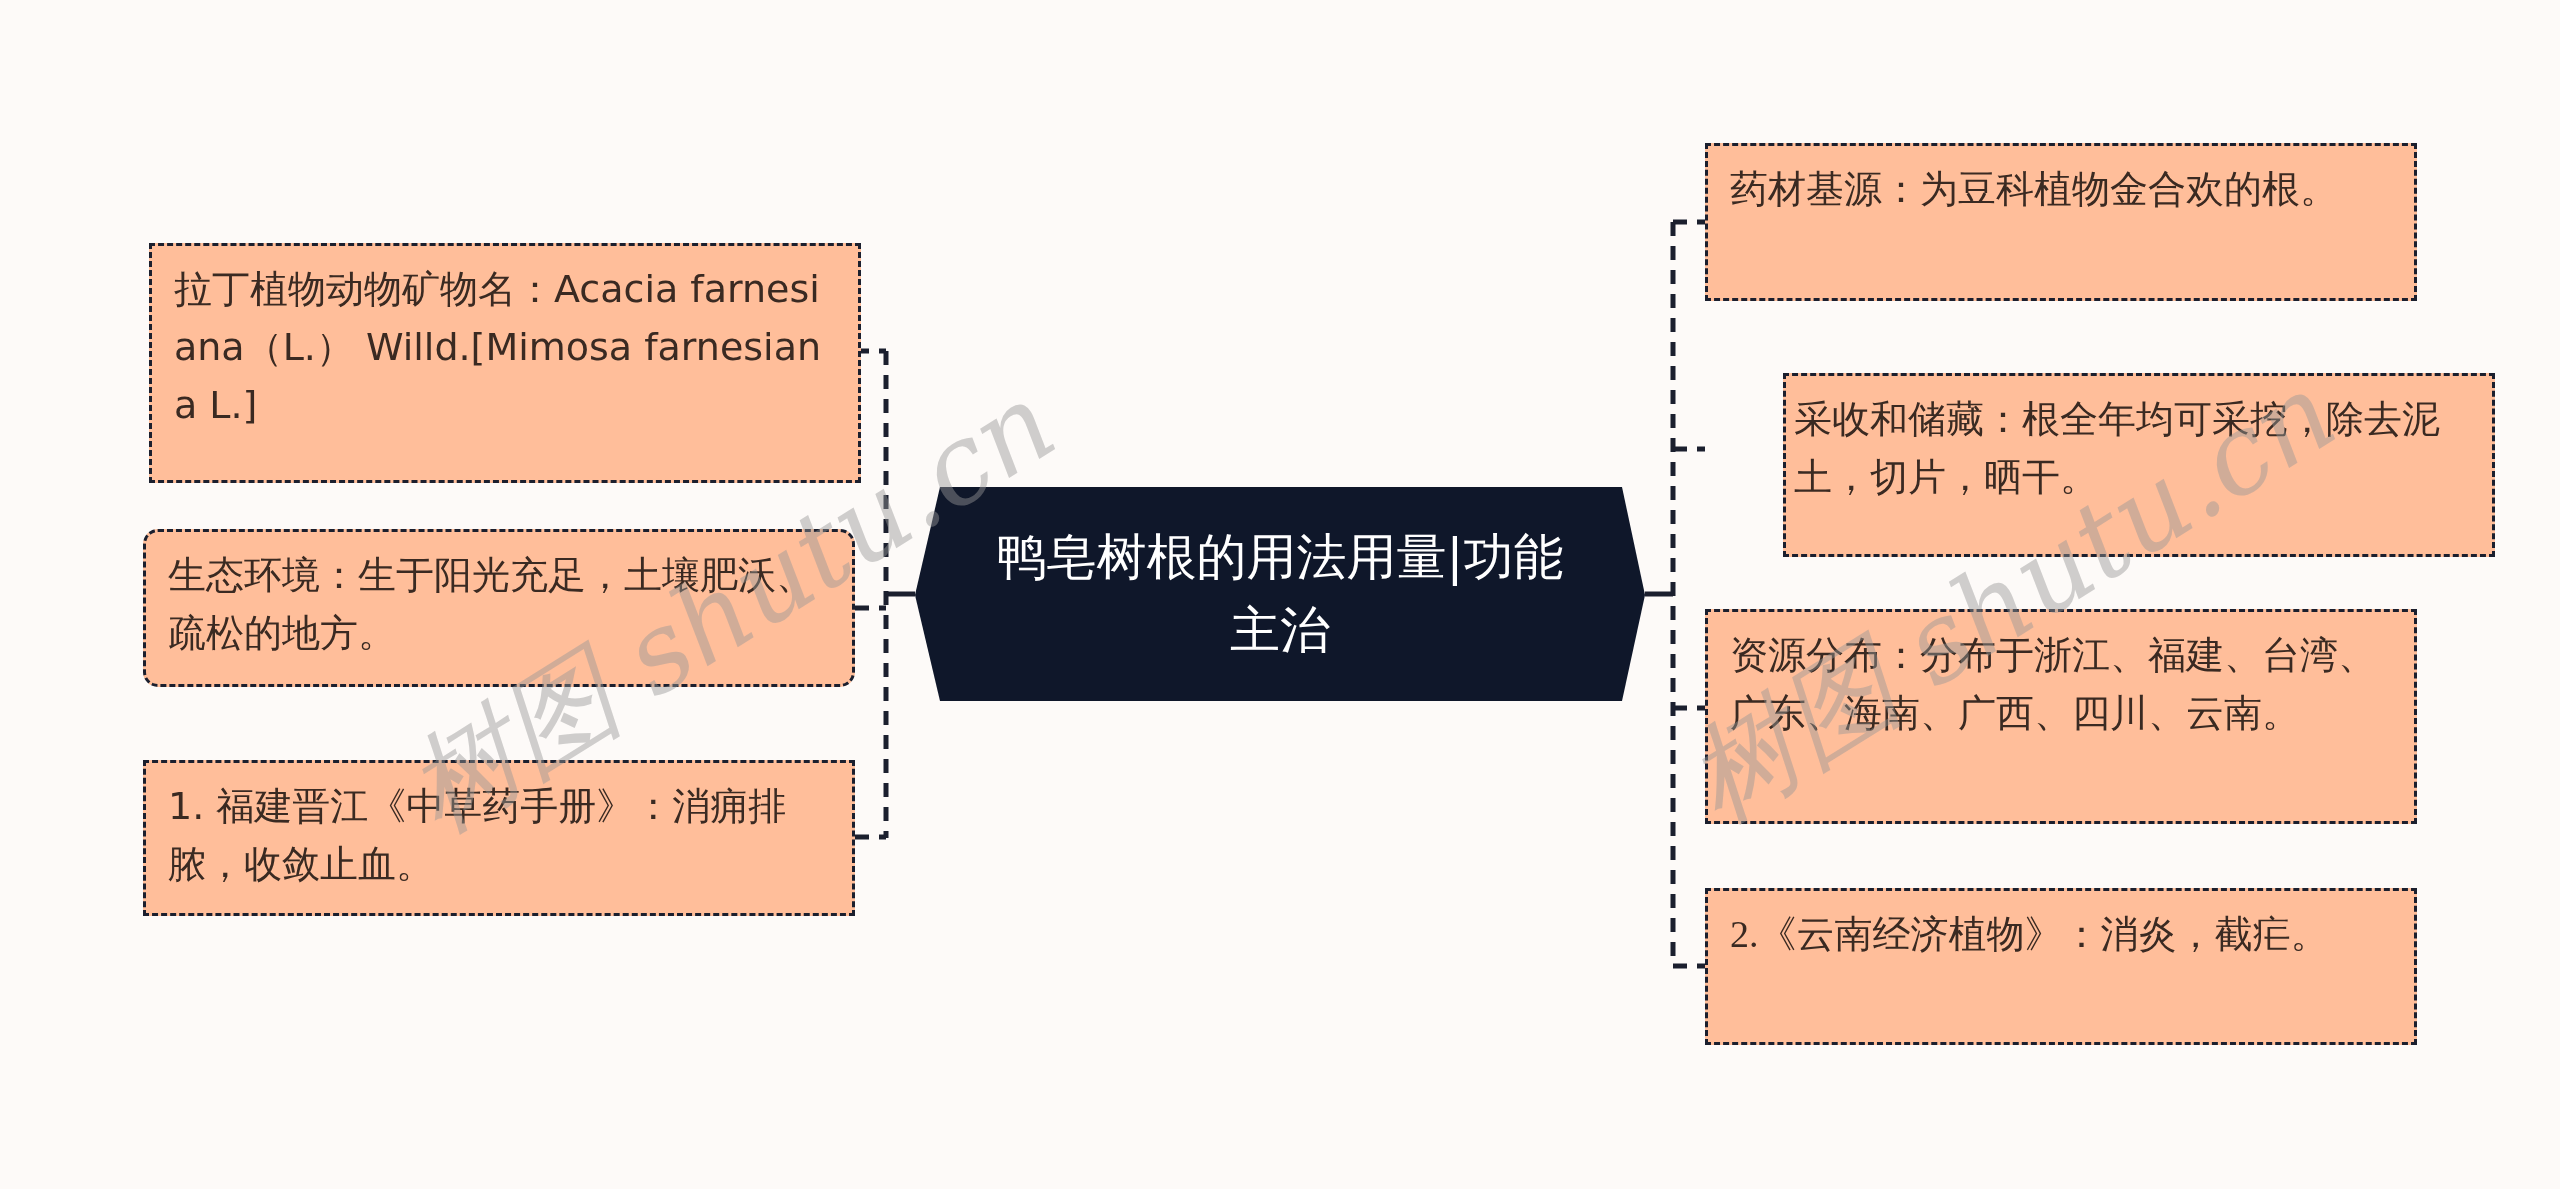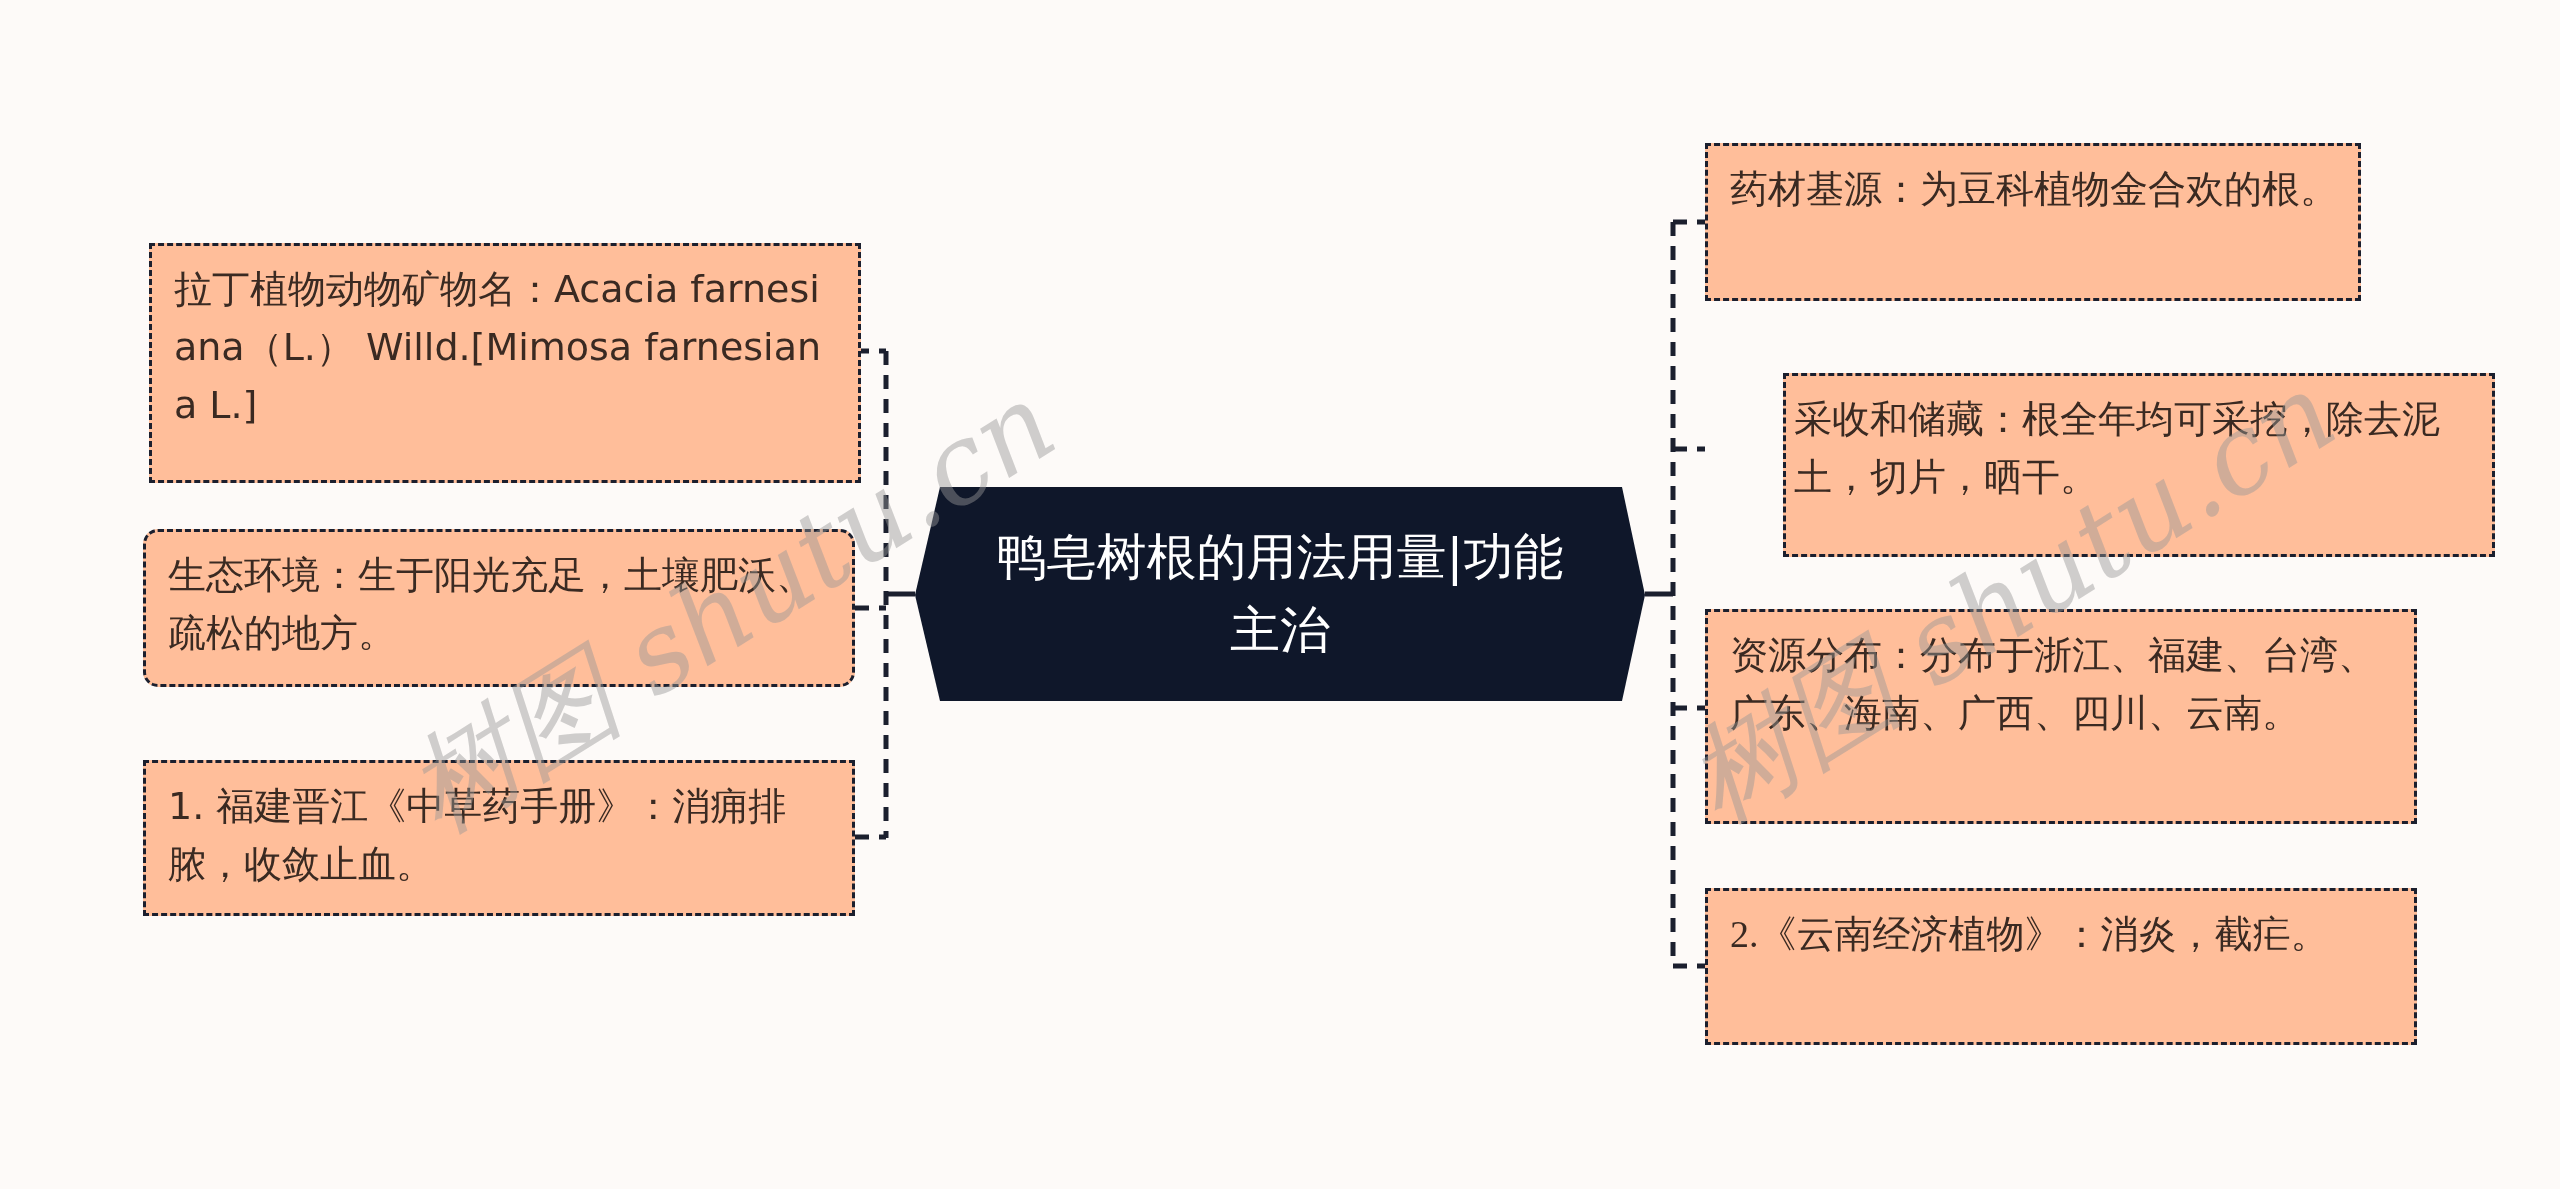--- a/index.html
+++ b/index.html
@@ -73,21 +73,21 @@
     <span>1. 福建晋江《中草药手册》：消痈排脓，收敛止血。</span>
   </div>
 
   <div class="center">
     <div>
       <span>鸭皂树根的用法用量|功能</span>
       <span>主治</span>
     </div>
   </div>
 
-  <div class="node" style="left:1705px; top:143px; width:656px; height:158px;">
+  <div class="node" style="left:1705px; top:143px; width:712px; height:158px;">
     <span>药材基源：为豆科植物金合欢的根。</span>
   </div>
   <div class="node" style="left:1783px; top:373px; width:712px; height:184px;padding-left:8px;">
     <span>采收和储藏：根全年均可采挖，除去泥土，切片，晒干。</span>
   </div>
   <div class="node" style="left:1705px; top:602px; width:712px; height:215px;margin-top:7px;">
     <span>资源分布：分布于浙江、福建、台湾、广东、海南、广西、四川、云南。</span>
   </div>
   <div class="node" style="left:1705px; top:888px; width:712px; height:157px;font-family:Liberation Serif, serif;">
     <span>2.《云南经济植物》：消炎，截疟。</span>

